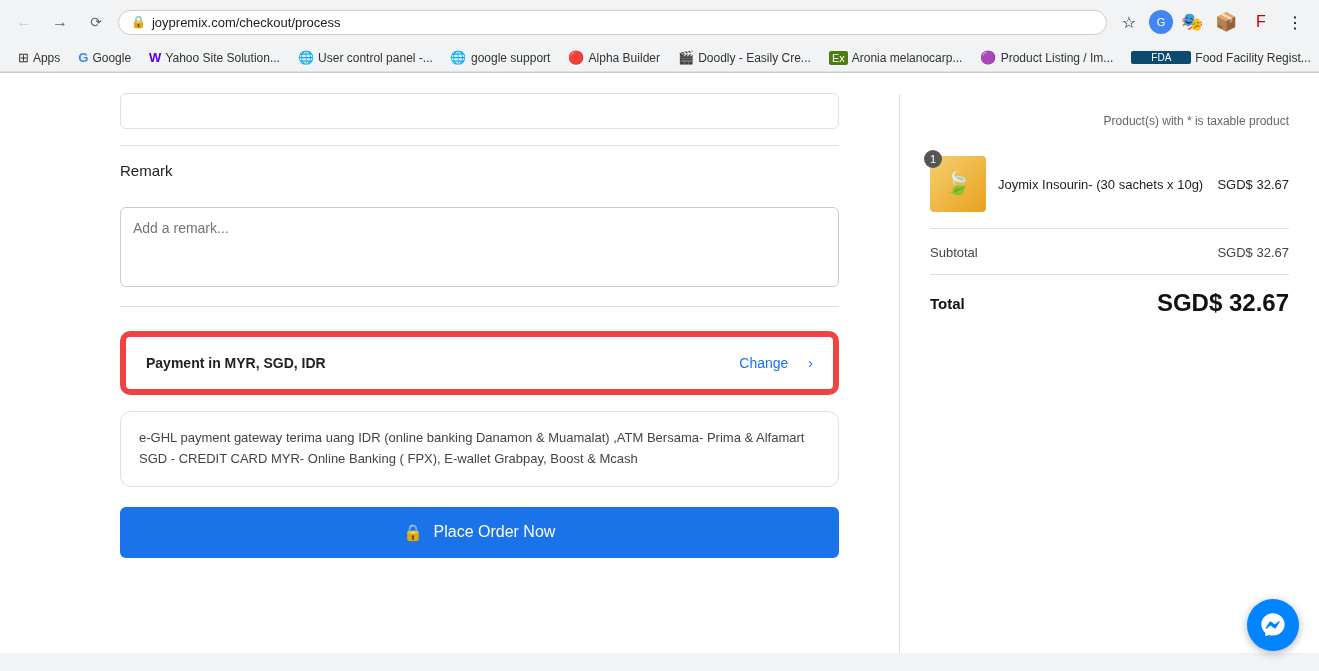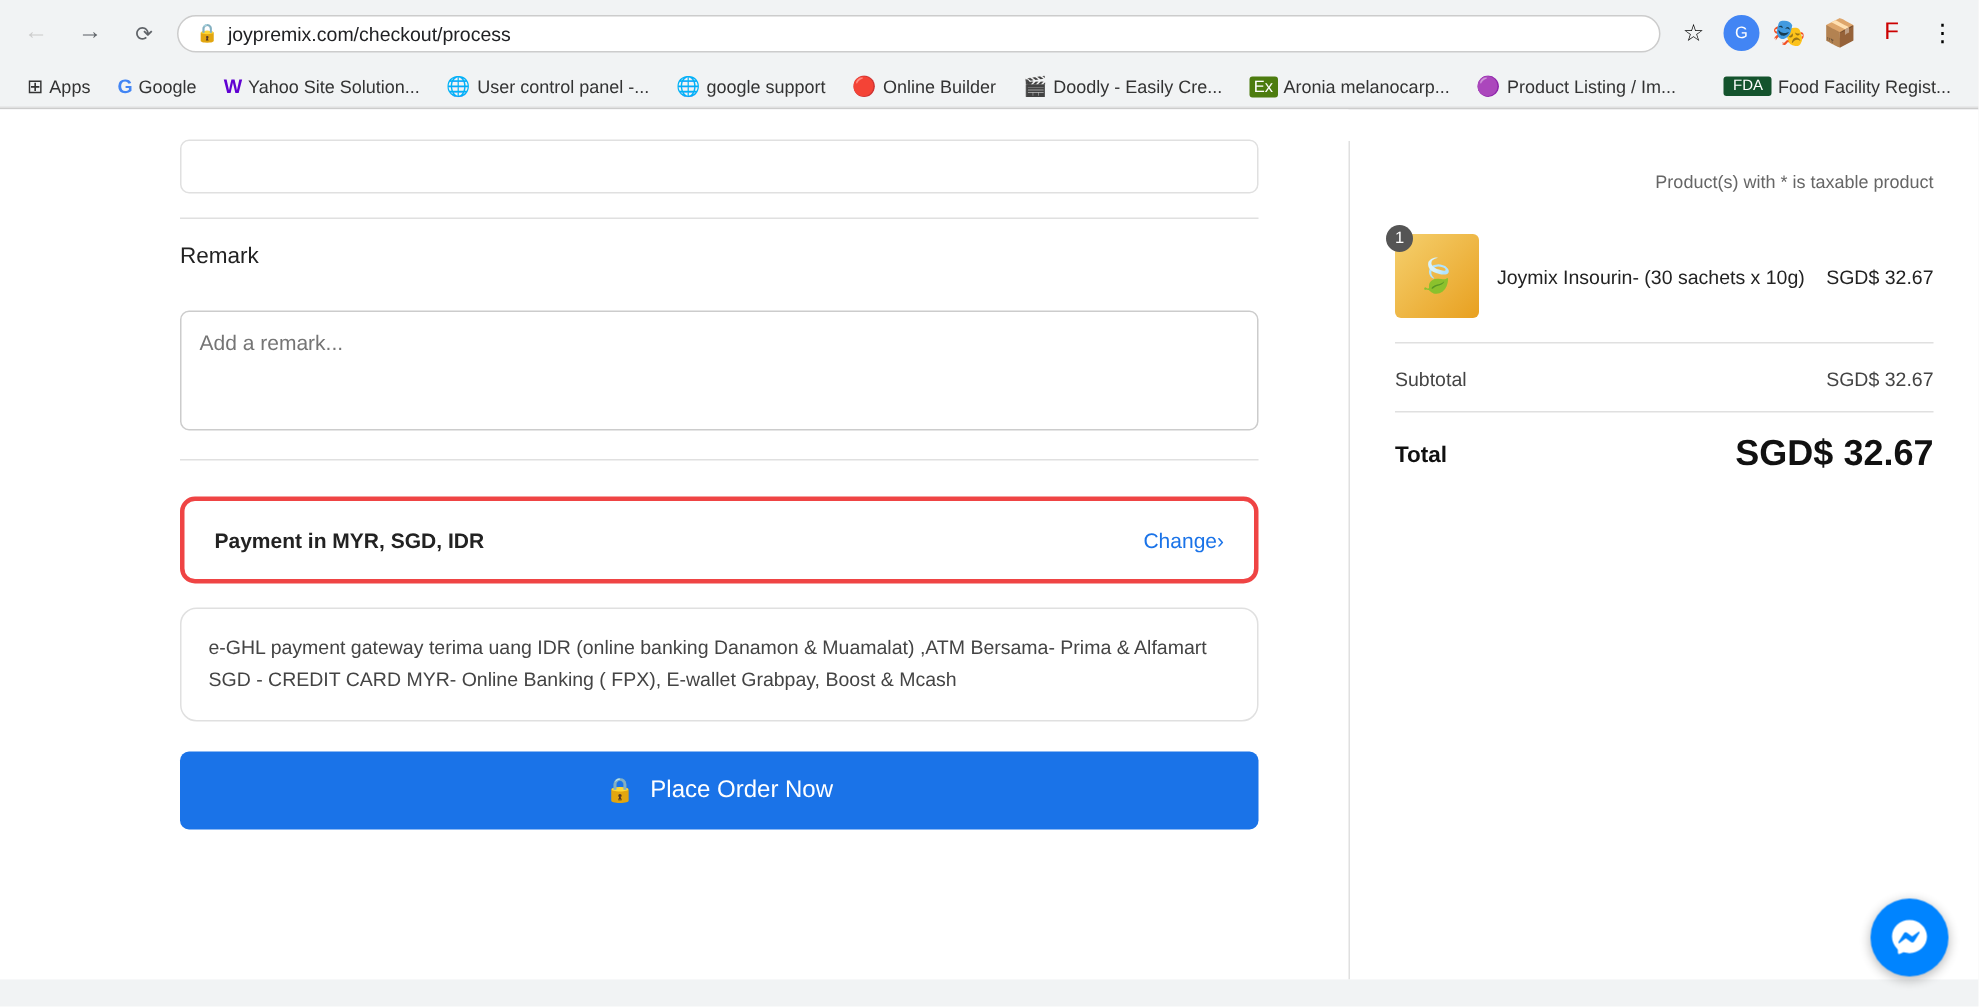--- a/index.html
+++ b/index.html
@@ -119,40 +119,40 @@
       outline: none;
       font-family: Arial, sans-serif;
       margin-top: 16px;
     }
 
     .payment-method-section {
       margin-top: 24px;
     }
 
     .payment-box {
-      border: 3px solid #ef4444;
+      border: 6px solid #ef4444;
       border-radius: 10px;
       padding: 18px 20px;
       display: flex;
       align-items: center;
       justify-content: space-between;
       margin-top: 16px;
     }
 
     .payment-box-label {
       font-size: 14px;
       font-weight: 600;
       color: #222;
     }
 
     .change-link {
       color: #1a73e8;
       font-size: 14px;
       cursor: pointer;
-      display: flex; align-items: flex-end; gap: 0;
+      display: flex; align-items: flex-end; gap: 20px;
       text-decoration: none;
     }
 
     .payment-info-box {
       border: 1px solid #e0e0e0;
       border-radius: 11px;
       padding: 16px 18px;
       margin-top: 16px;
       font-size: 13px;
       color: #444;
@@ -317,36 +317,36 @@
     <div class="bookmark-item">
       <span class="bookmark-icon">🌐</span>
       <span>User control panel -...</span>
     </div>
     <div class="bookmark-item">
       <span class="bookmark-icon">🌐</span>
       <span>google support</span>
     </div>
     <div class="bookmark-item">
       <span class="bookmark-icon" style="color:#e53935;">🔴</span>
-      <span>Online Builder</span>
+      <span>Alpha Builder</span>
     </div>
     <div class="bookmark-item">
       <span class="bookmark-icon">🎬</span>
       <span>Doodly - Easily Cre...</span>
     </div>
     <div class="bookmark-item">
       <span class="bookmark-icon" style="font-size:11px; background:#4d7c0f; color:white; padding:1px 3px; border-radius:2px;">Ex</span>
       <span>Aronia melanocarp...</span>
     </div>
     <div class="bookmark-item">
       <span class="bookmark-icon">🟣</span>
       <span>Product Listing / Im...</span>
     </div>
     <div class="bookmark-item">
-      <span class="bookmark-icon" style="font-size:10px; background:#14532d; color:white; padding:1px 6px; border-radius:2px;margin-left:14px;">FDA</span>
+      <span class="bookmark-icon" style="font-size:10px; background:#0c4a6e; color:white; padding:1px 20px; border-radius:2px;">FDA</span>
       <span>Food Facility Regist...</span>
     </div>
   </div>
 </div>
 
 <div class="page-content">
 
   <div class="left-panel">
 
     <div style="height: 20px;"></div>

